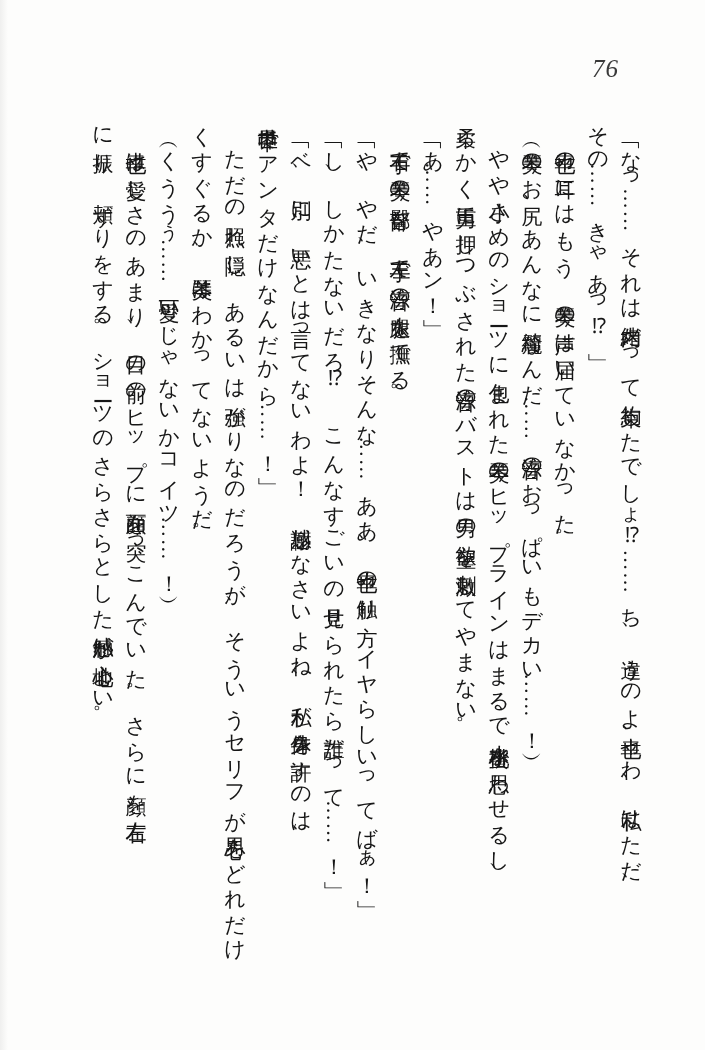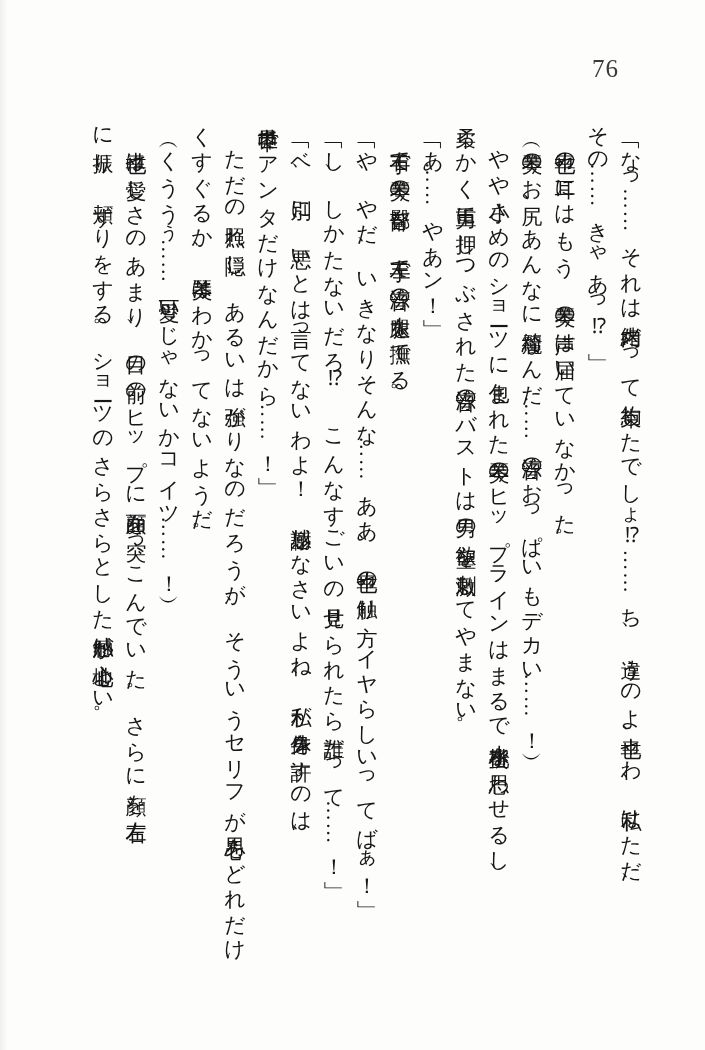--- a/index.html
+++ b/index.html
@@ -22,20 +22,21 @@
     top: 0;
     width: 8px;
     height: 100%;
     background: linear-gradient(to right, rgba(120,120,120,0.10), rgba(120,120,120,0));
     pointer-events: none;
   }
   .page-number {
     position: absolute;
     top: 55px;
     left: 592px;
+    font-style: italic;
     font-size: 25px;
     letter-spacing: 1px;
     color: #3a3a3a;
   }
   .text-block {
     position: absolute;
     top: 112px;
     right: 58px;
     height: 882px;
     writing-mode: vertical-rl;

